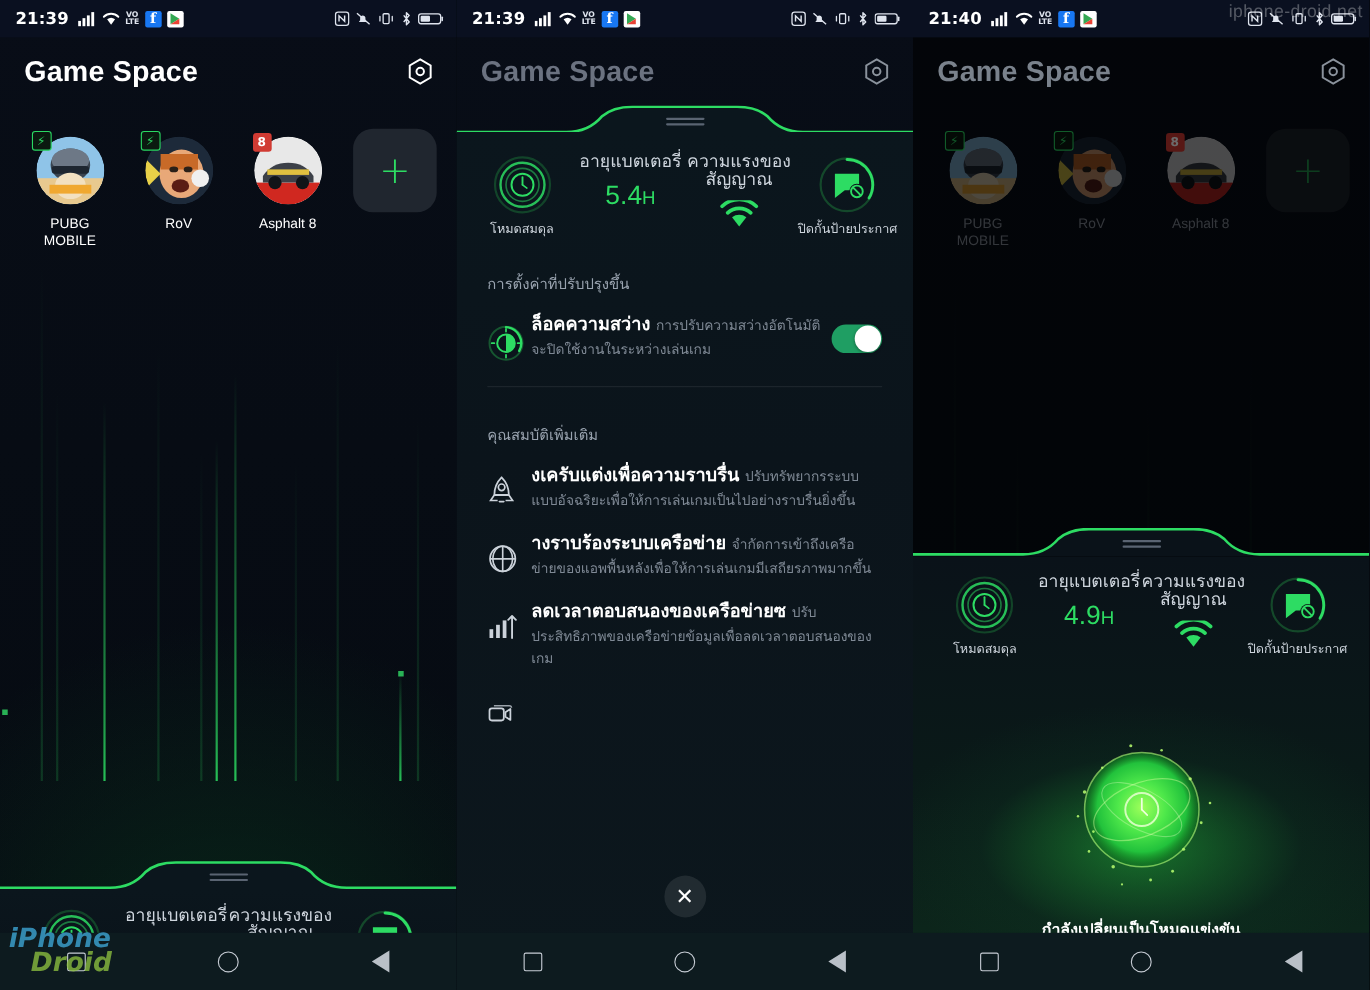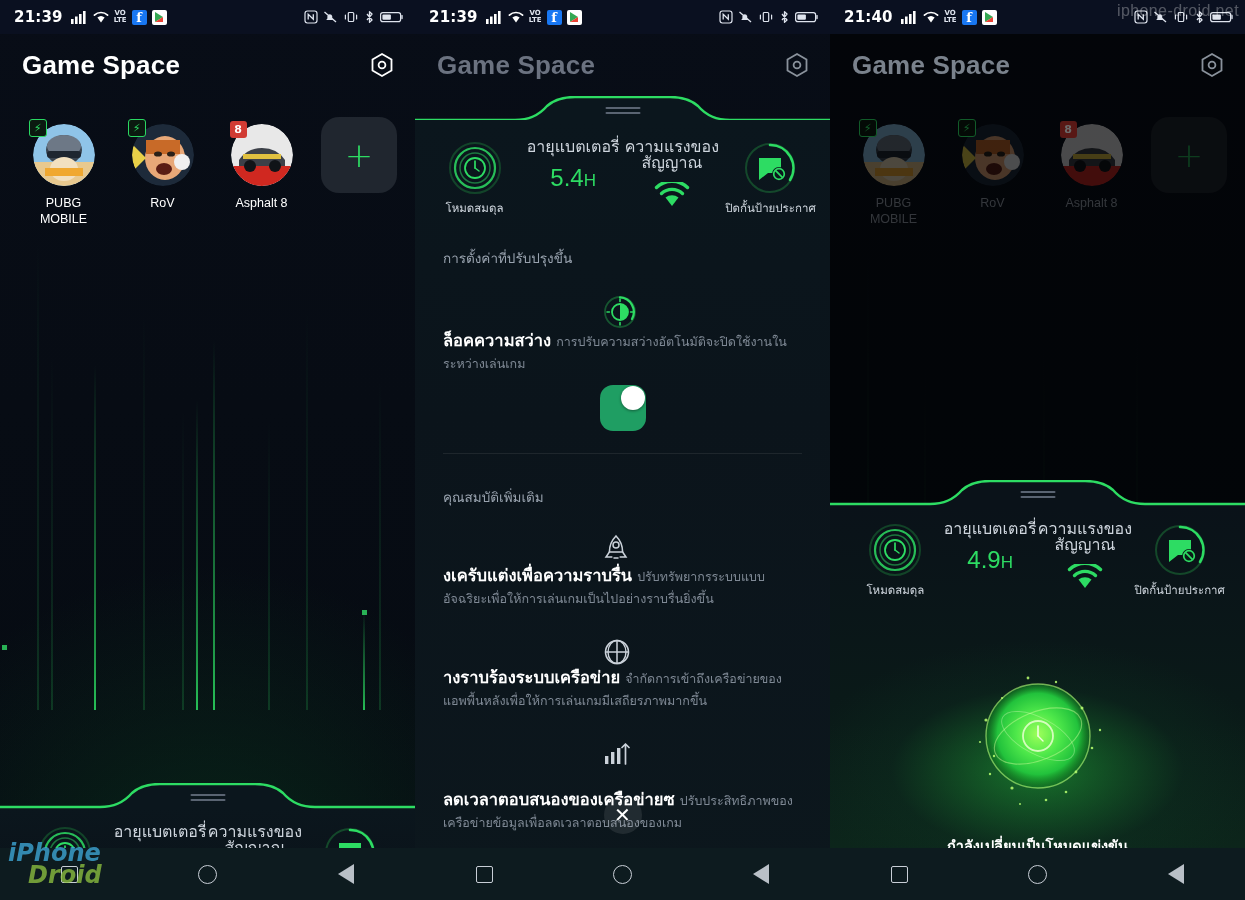--- a/index.html
+++ b/index.html
@@ -207,22 +207,22 @@
   .exp-body {
     position: absolute; left: 0; right: 0; top: 24px; bottom: 0;
     background: linear-gradient(180deg, #0b161d 0%, #0b141b 38%, #0c171d 100%);
     padding: 20px 0 0 0;
   }
   .section-label {
     color: #99a3af; font-size: 13.5px;
     padding: 0 28px; margin: 32px 0 14px 0;
   }
   .row {
-    display: flex; align-items: center;
-    padding: 0 28px 0 28px; margin-bottom: 6px; cursor: pointer; flex-direction: column;
+    display: flex; align-items: flex-start;
+    padding: 0 28px 0 28px; margin-bottom: 6px; cursor: pointer;
   }
   .row-ico {
     width: 40px; flex: 0 0 40px; display: flex;
     justify-content: flex-start; padding-top: 12px;
   }
   .row-txt { flex: 1; padding-right: 8px; }
   .row-title {
     color: #ffffff; font-size: 16.5px; font-weight: bold;
     line-height: 24px; margin-bottom: 1px;
   }
@@ -665,21 +665,21 @@
                 <path d="M2.5 14 h23 M14 2.5 v23" stroke="#cbd2da" stroke-width="1.5"></path>
                 <path d="M14 2.5 A9 11.5 0 0 1 14 25.5 A9 11.5 0 0 1 14 2.5" stroke="#cbd2da" stroke-width="1.4" fill="none"></path>
               </svg>
           </span>
           <span class="row-txt">
             <span class="row-title">างราบร้องระบบเครือข่าย</span>
             <span class="row-sub">จำกัดการเข้าถึงเครือข่ายของแอพพื้นหลังเพื่อให้การเล่นเกมมีเสถียรภาพมากขึ้น</span>
           </span>
         </div>
 
-        <div class="row" style="margin-top:18px;gap:20px;">
+        <div class="row" style="margin-top:18px;">
           <span class="row-ico">
             <svg width="28" height="26" viewBox="0 0 28 26">
                 <rect x="2" y="16" width="3.4" height="8" fill="#cbd2da"></rect>
                 <rect x="8" y="12" width="3.4" height="12" fill="#cbd2da"></rect>
                 <rect x="14" y="8" width="3.4" height="16" fill="#cbd2da"></rect>
                 <path d="M22.5 24 V4 M19 7.5 L22.5 4 L26 7.5" stroke="#cbd2da" stroke-width="1.7" fill="none" stroke-linecap="round" stroke-linejoin="round"></path>
               </svg>
           </span>
           <span class="row-txt">
             <span class="row-title">ลดเวลาตอบสนองของเครือข่ายซ</span>

